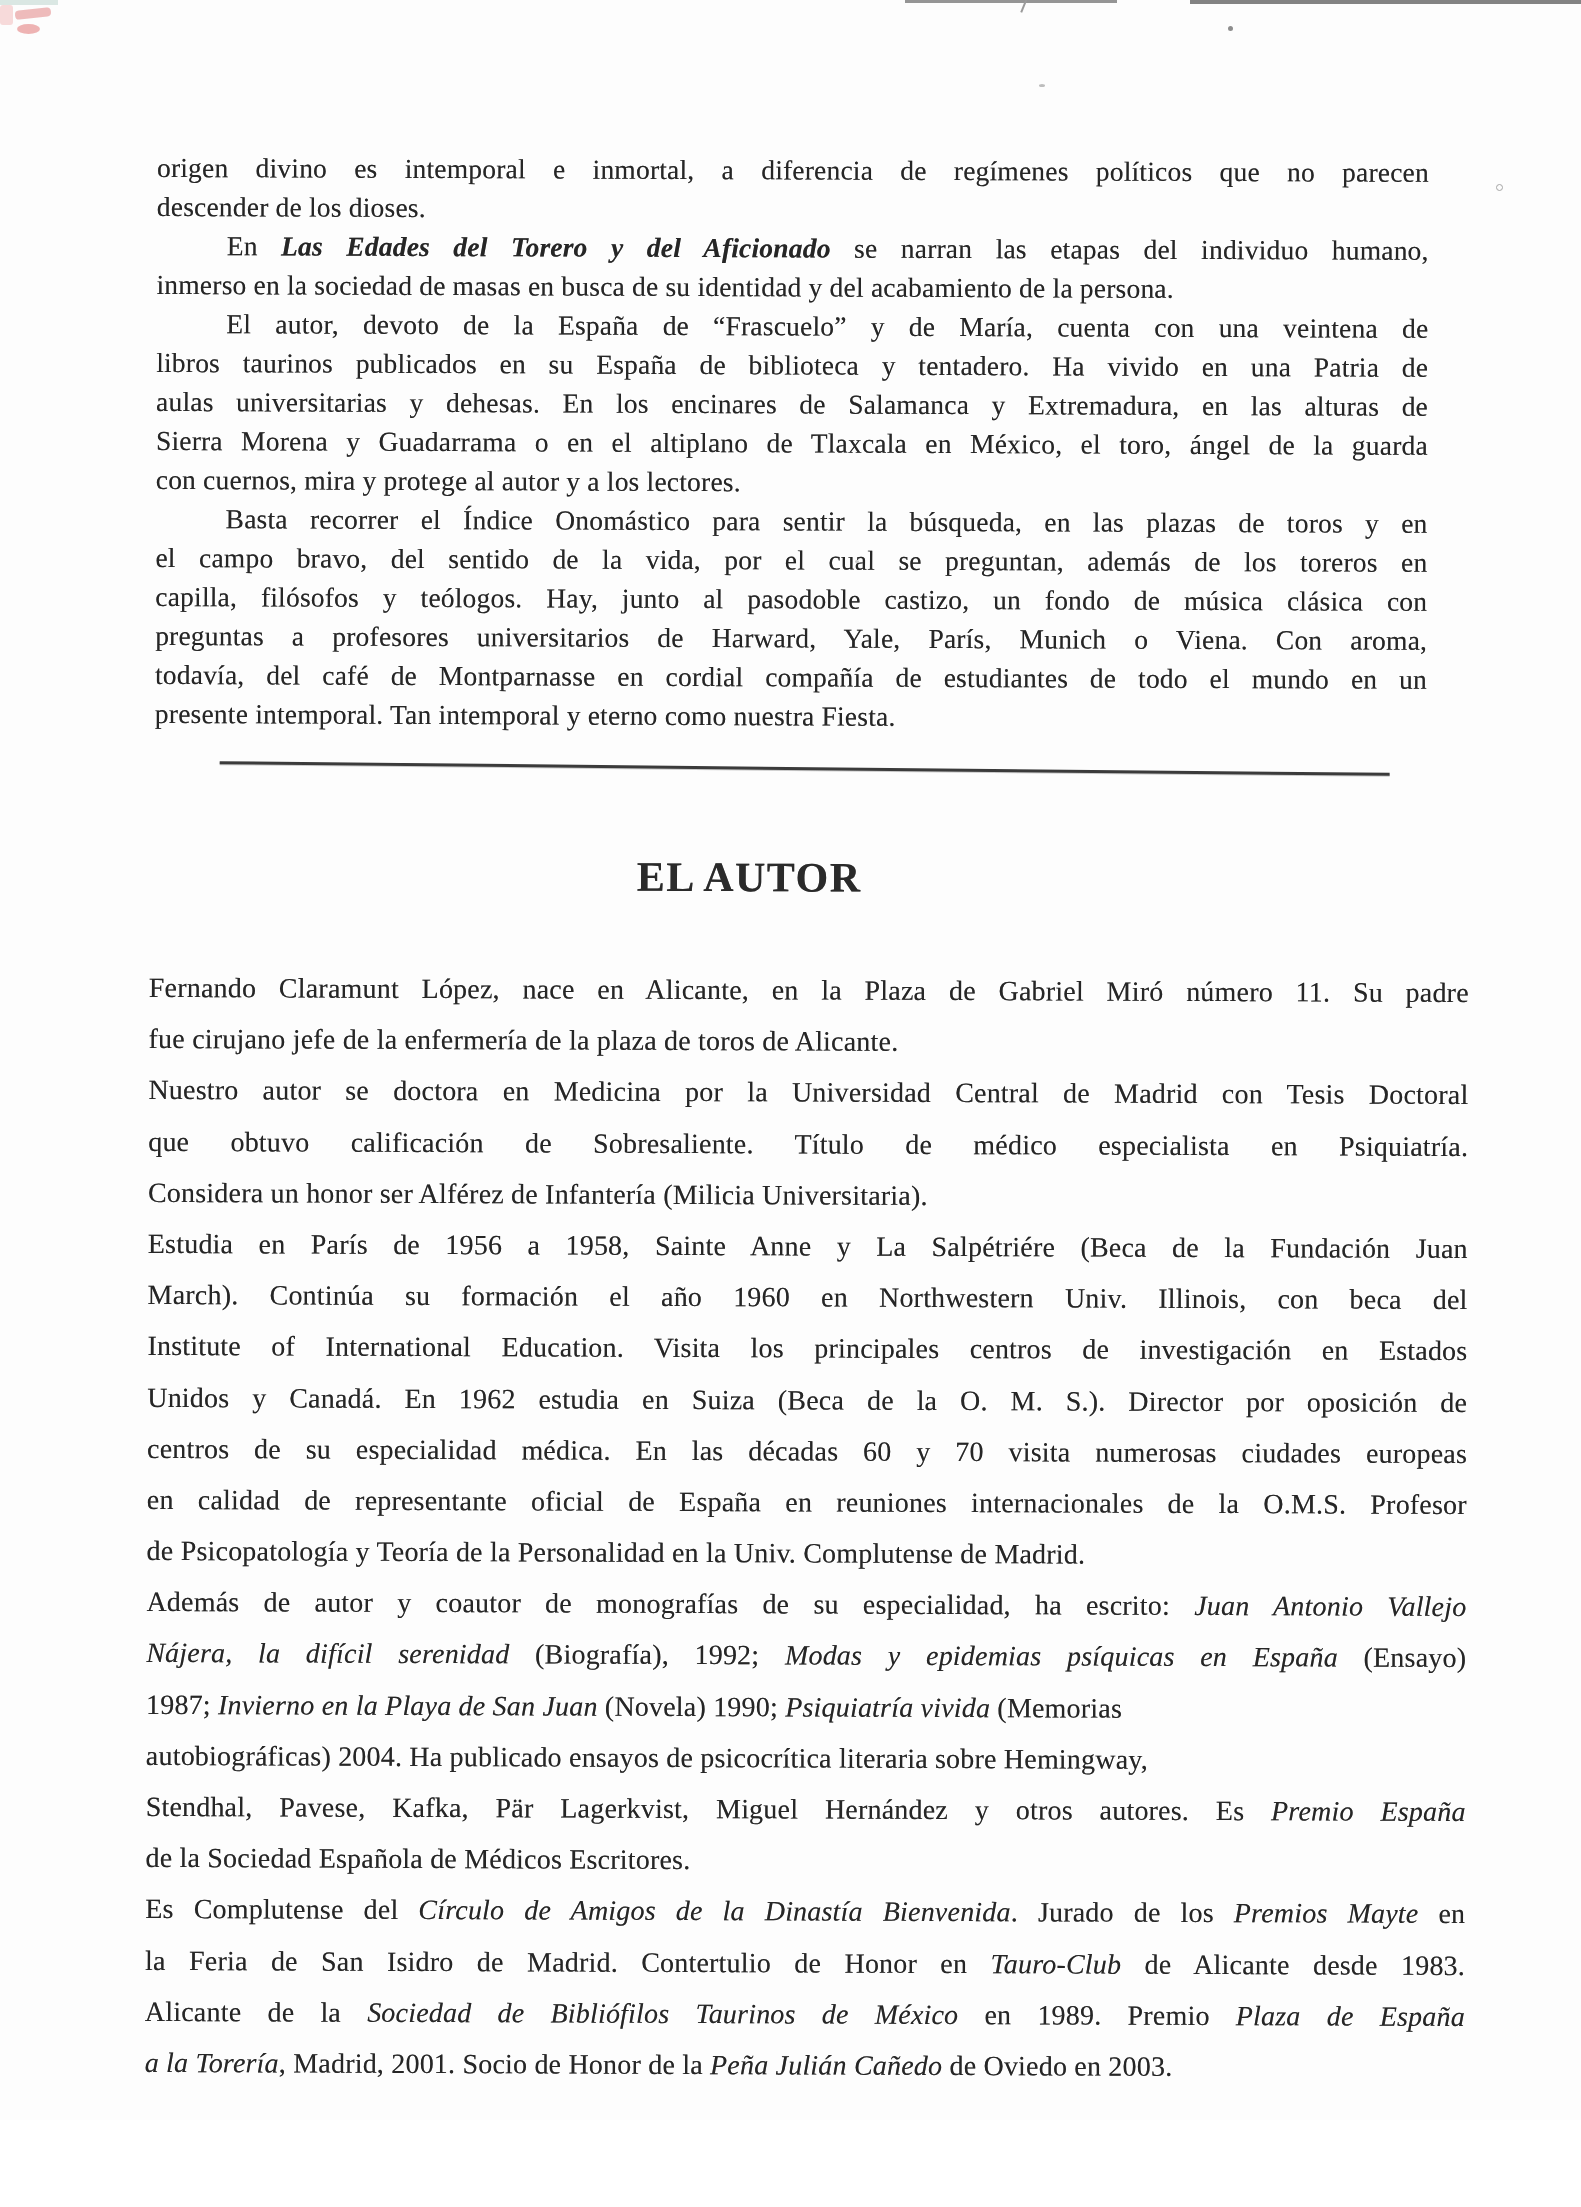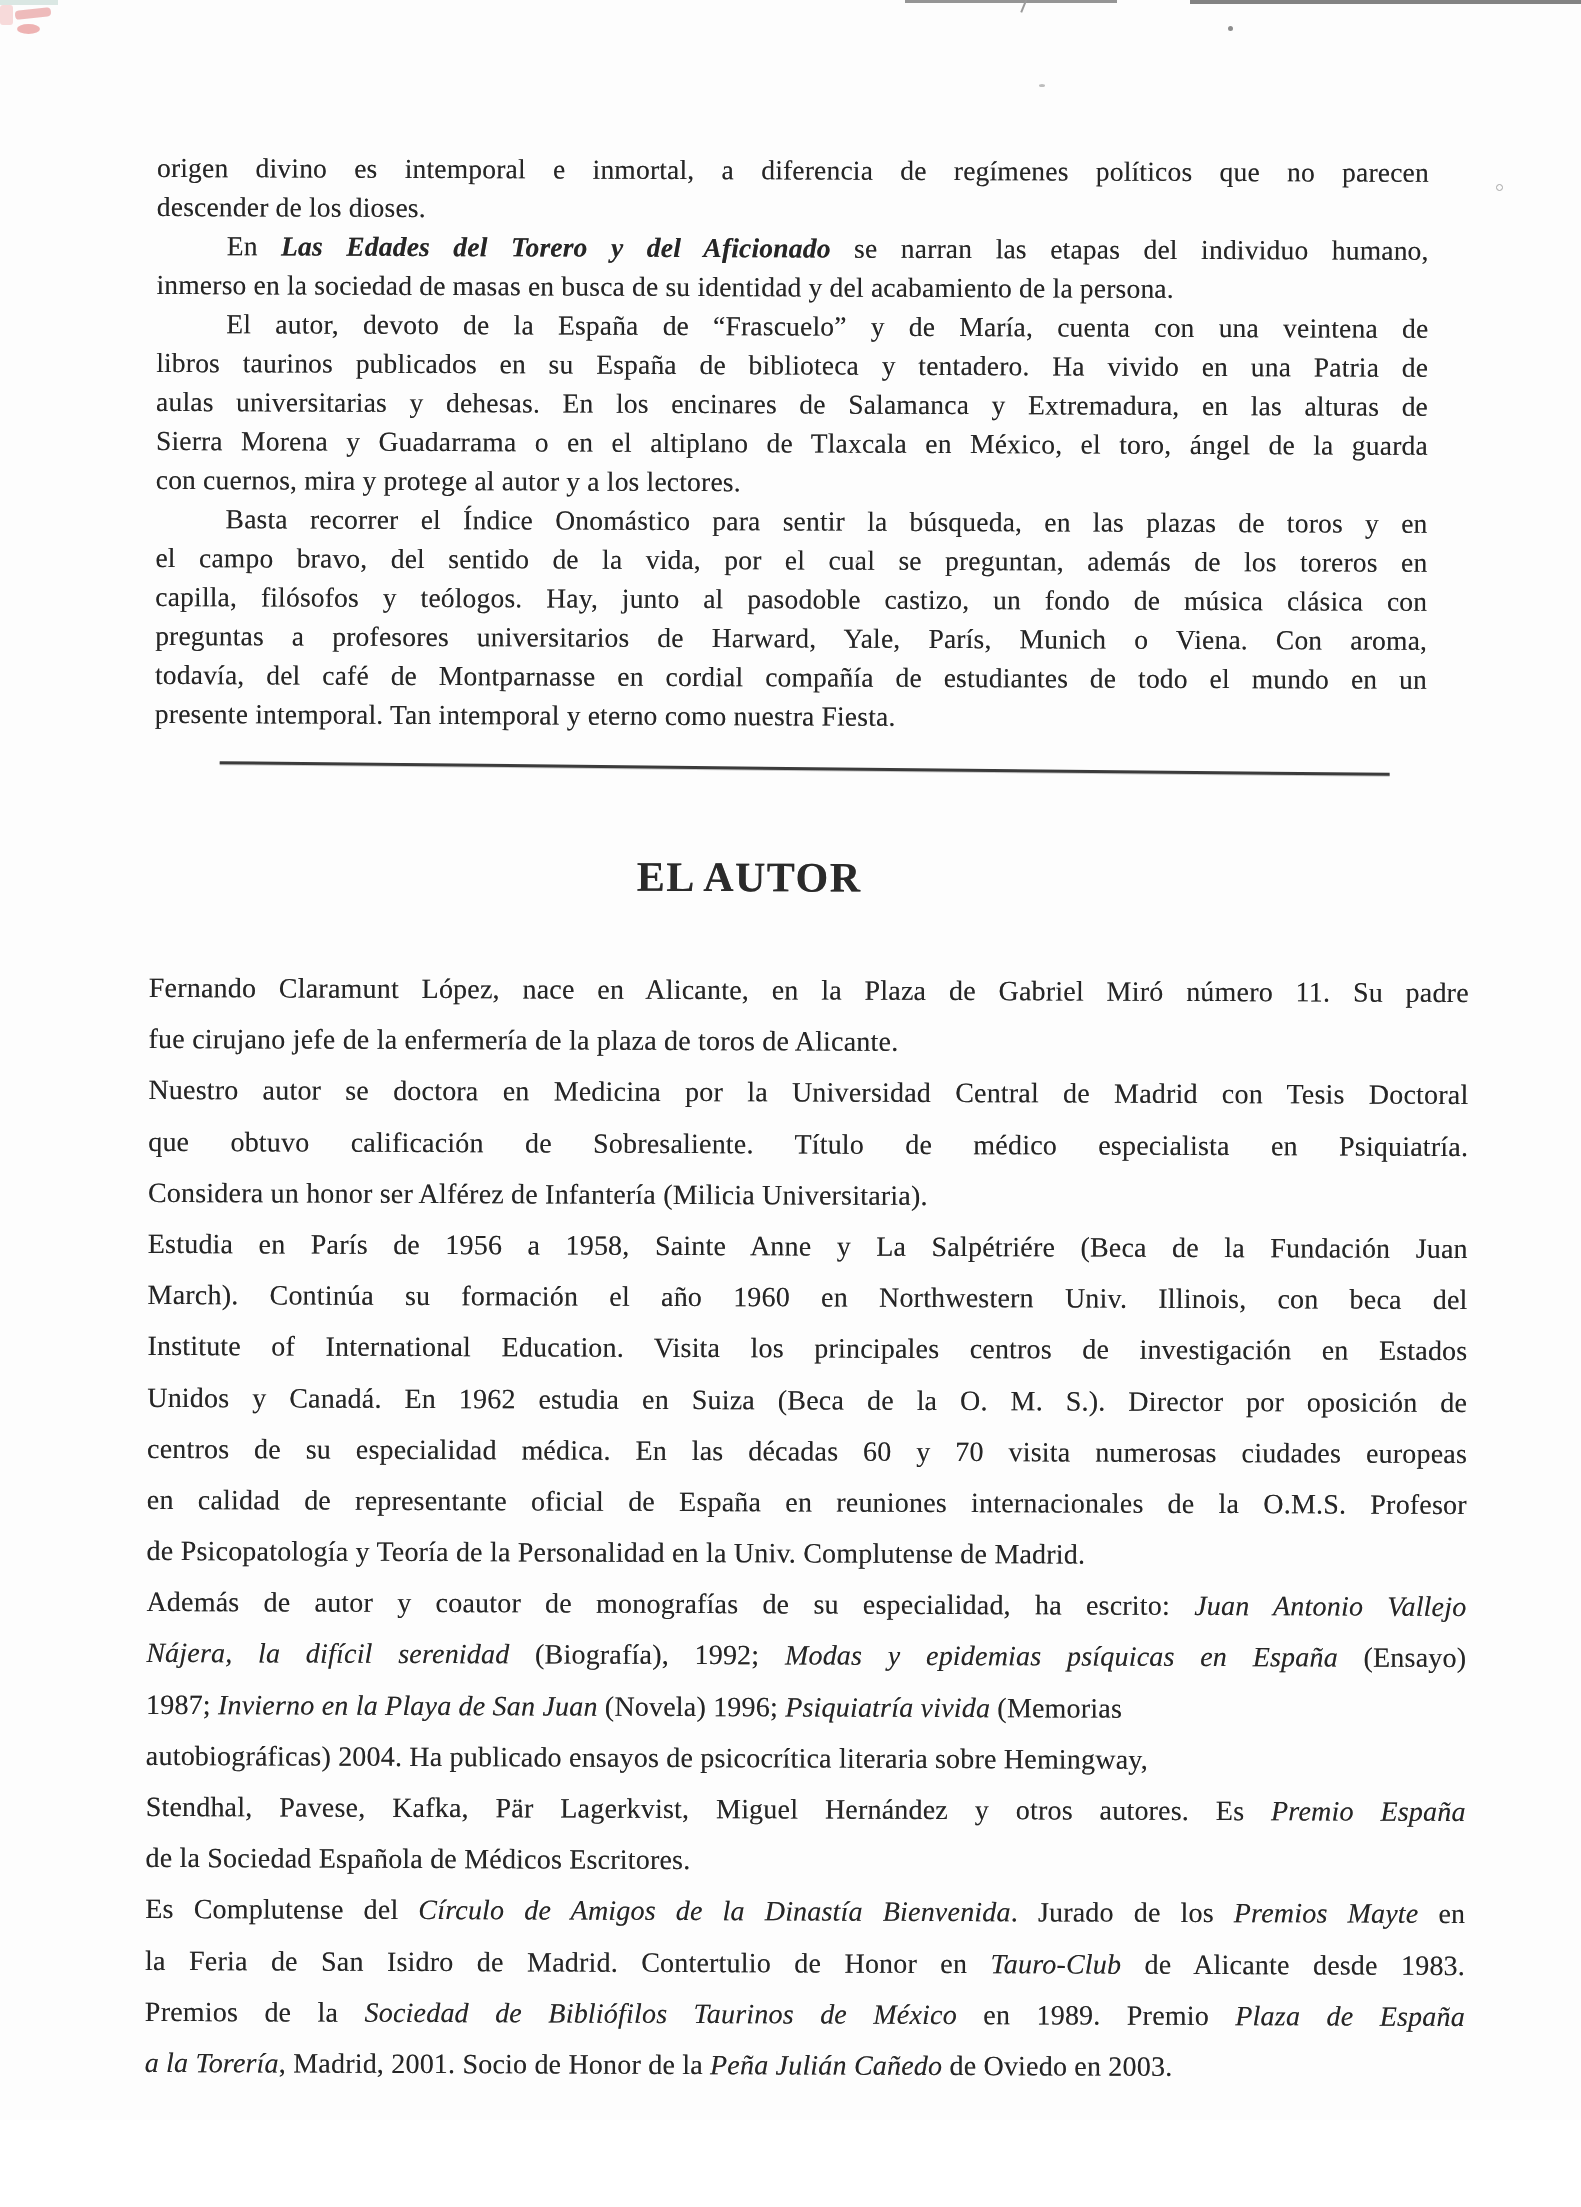--- a/index.html
+++ b/index.html
@@ -122,23 +122,23 @@
         <div class="line"><span>Considera un honor ser Alférez de Infantería (Milicia Universitaria).</span></div>
         <div class="line j"><span>Estudia en París de 1956 a 1958, Sainte Anne y La Salpétriére (Beca de la Fundación Juan</span></div>
         <div class="line j"><span>March). Continúa su formación el año 1960 en Northwestern Univ. Illinois, con beca del</span></div>
         <div class="line j"><span>Institute of International Education. Visita los principales centros de investigación en Estados</span></div>
         <div class="line j"><span>Unidos y Canadá. En 1962 estudia en Suiza (Beca de la O. M. S.). Director por oposición de</span></div>
         <div class="line j"><span>centros de su especialidad médica. En las décadas 60 y 70 visita numerosas ciudades europeas</span></div>
         <div class="line j"><span>en calidad de representante oficial de España en reuniones internacionales de la O.M.S. Profesor</span></div>
         <div class="line"><span>de Psicopatología y Teoría de la Personalidad en la Univ. Complutense de Madrid.</span></div>
         <div class="line j"><span>Además de autor y coautor de monografías de su especialidad, ha escrito: </span><span class="it">Juan Antonio Vallejo</span></div>
         <div class="line j"><span class="it">Nájera, la difícil serenidad</span><span> (Biografía), 1992; </span><span class="it">Modas y epidemias psíquicas en España</span><span> (Ensayo)</span></div>
-        <div class="line"><span>1987; </span><span class="it">Invierno en la Playa de San Juan</span><span> (Novela) 1996; </span><span class="it">Psiquiatría vivida</span><span> (Memorias</span></div>
+        <div class="line"><span>1987; </span><span class="it">Invierno en la Playa de San Juan</span><span> (Novela) 1990; </span><span class="it">Psiquiatría vivida</span><span> (Memorias</span></div>
         <div class="line"><span>autobiográficas) 2004. Ha publicado ensayos de psicocrítica literaria sobre Hemingway,</span></div>
         <div class="line j"><span>Stendhal, Pavese, Kafka, Pär Lagerkvist, Miguel Hernández y otros autores. Es </span><span class="it">Premio España</span></div>
         <div class="line"><span>de la Sociedad Española de Médicos Escritores.</span></div>
         <div class="line j"><span>Es Complutense del </span><span class="it">Círculo de Amigos de la Dinastía Bienvenida</span><span>. Jurado de los </span><span class="it">Premios Mayte</span><span> en</span></div>
         <div class="line j"><span>la Feria de San Isidro de Madrid. Contertulio de Honor en </span><span class="it">Tauro-Club</span><span> de Alicante desde 1983.</span></div>
-        <div class="line j"><span>Premios de la </span><span class="it">Sociedad de Bibliófilos Taurinos de México</span><span> en 1989. Premio </span><span class="it">Plaza de España</span></div>
+        <div class="line j"><span>Alicante de la </span><span class="it">Sociedad de Bibliófilos Taurinos de México</span><span> en 1989. Premio </span><span class="it">Plaza de España</span></div>
         <div class="line"><span class="it">a la Torería</span><span>, Madrid, 2001. Socio de Honor de la </span><span class="it">Peña Julián Cañedo</span><span> de Oviedo en 2003.</span></div>
       </section>
   </div>
 </div>
 
 </body></html>

